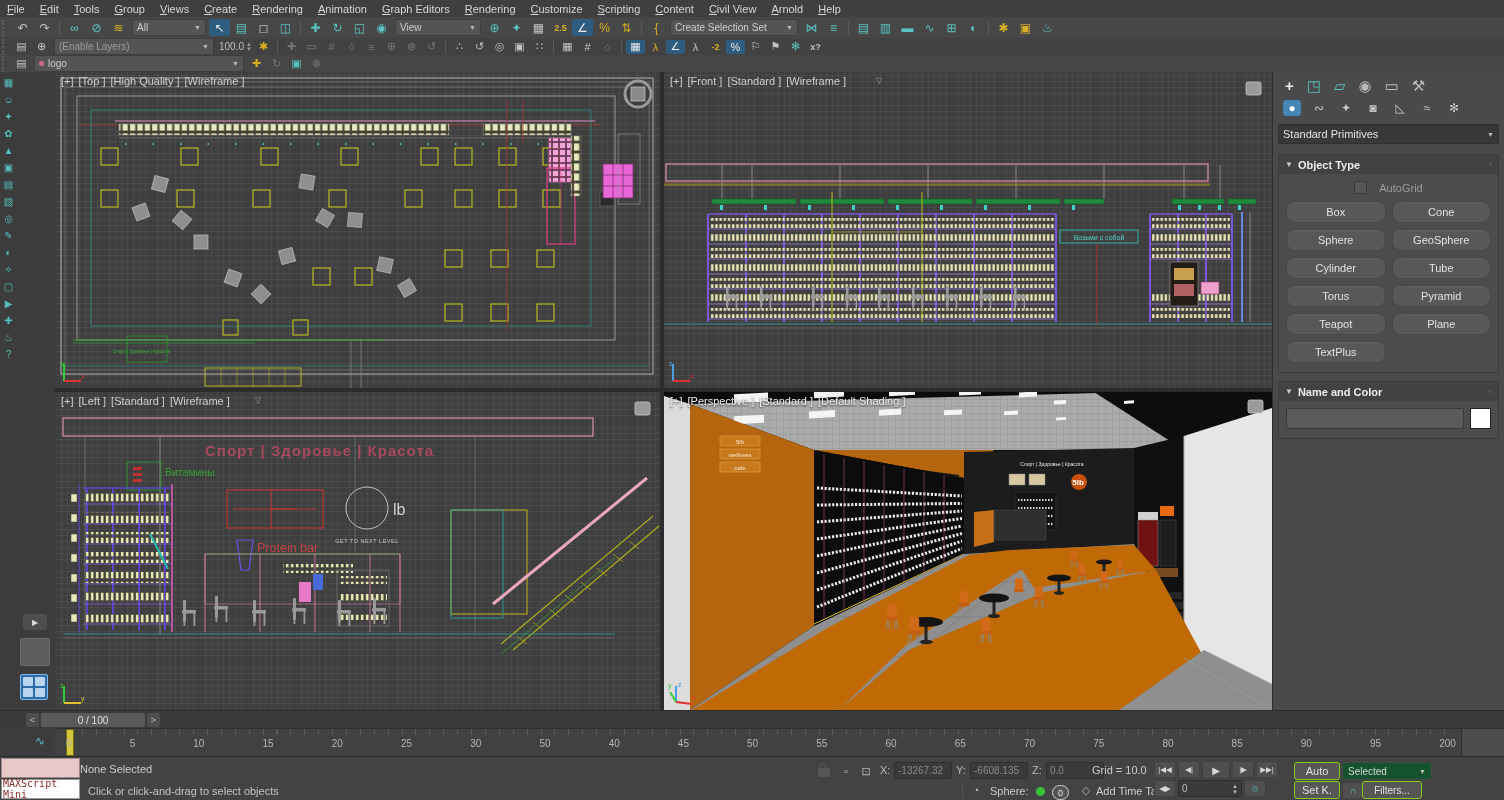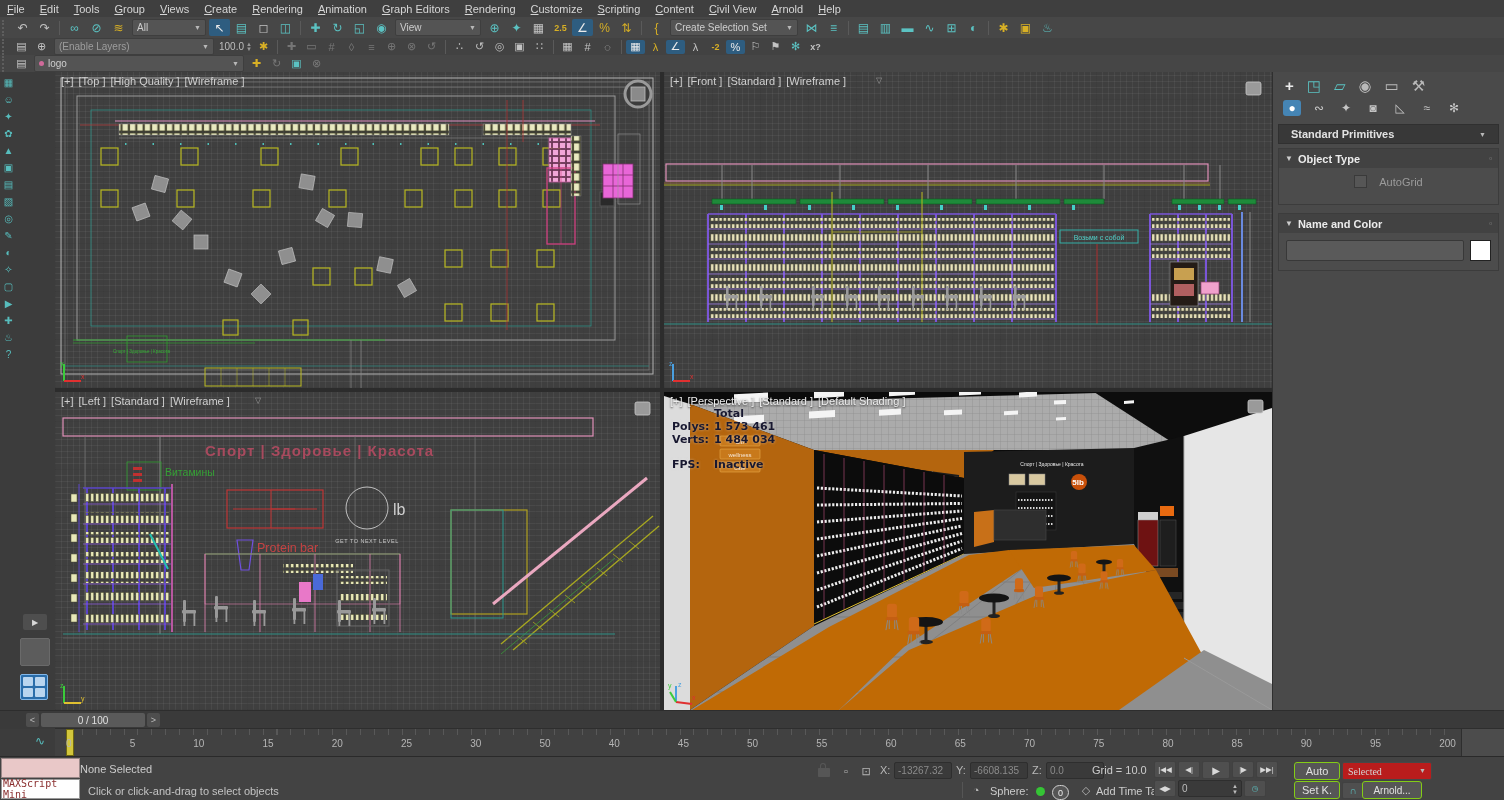--- a/index.html
+++ b/index.html
@@ -70,21 +70,21 @@
   .tripod{position:absolute;left:4px;bottom:2px;z-index:5;}
   
   .cmd{position:absolute;left:1272px;top:72px;width:232px;height:638px;background:#4a4a4a;border-left:1px solid #2f2f2f;box-sizing:border-box;}
   .cmdtabs{display:flex;gap:13px;padding:5px 12px 3px;font-size:15px;color:#b9b9b9;}
   .cmdtabs .ctab{cursor:default;}
   .ctab.white{color:#ececec;font-weight:bold;}
   .ctab.teal{color:#5bc2c2;}
   .cmdsub{display:flex;gap:9px;padding:2px 10px 6px;font-size:12px;color:#c5c5c5;align-items:center;}
   .csub{width:18px;height:16px;display:flex;align-items:center;justify-content:center;border-radius:3px;}
   .csub.active{background:#4585b5;color:#fff;}
-  .cmdcat{margin:2px 5px 4px;height:18px;background:#383838;border:1px solid #303030;display:flex;align-items:center;padding:0 12px;font-size:11px;color:#e2e2e2;font-weight:bold;}
+  .cmdcat{margin:2px 5px 10px;height:18px;background:#383838;border:1px solid #303030;display:flex;align-items:center;padding:0 4px;font-size:11px;color:#e2e2e2;}
   .rollout{margin:0 5px 8px;border:1px solid #3c3c3c;background:#4c4c4c;}
   .rhead{height:19px;background:#424242;display:flex;align-items:center;padding:0 6px;font-size:11px;font-weight:bold;color:#ececec;gap:5px;}
   .rhead .exp{font-size:8px;color:#cccccc;}
   .rhead .pin{margin-left:auto;font-size:8px;color:#8a8a8a;}
   .rbody{padding:7px 7px 9px;}
   .agrow{display:flex;justify-content:center;align-items:center;gap:12px;font-size:11px;color:#9b9b9b;margin-bottom:7px;}
   .chk{width:11px;height:11px;background:#565656;border:1px solid #3a3a3a;}
   .primgrid{display:grid;grid-template-columns:1fr 1fr;gap:6px;}
   .pbtn{height:20px;background:#585858;border:1px solid #474747;border-radius:9px;color:#e2e2e2;font-size:11px;display:flex;align-items:center;justify-content:center;box-shadow:inset 0 1px 0 rgba(255,255,255,.06);}
   .ncrow{display:flex;gap:6px;align-items:center;}
@@ -114,21 +114,21 @@
   .coordlab{position:absolute;top:7px;color:#b8b8b8;}
   .coordfield{position:absolute;top:5px;width:50px;height:15px;background:#3a3a3a;border:1px solid #2e2e2e;border-radius:2px;color:#8b8b8b;font-size:10px;display:flex;align-items:center;padding:0 3px;}
   .gridtext{position:absolute;left:1092px;top:7px;}
   .sbsep{position:absolute;width:1px;height:16px;background:#555;}
   .endot{width:9px;height:9px;border-radius:50%;background:#35c435;}
   .enpill{width:15px;height:13px;border:1.5px solid #cfcfcf;border-radius:8px;background:#555;color:#ececec;font-size:9px;display:flex;align-items:center;justify-content:center;}
   .pbbtn{height:15px;min-width:18px;background:#4f4f4f;border:1px solid #414141;border-radius:2px;color:#d8d8d8;font-size:7.5px;display:flex;align-items:center;justify-content:center;padding:0 1px;}
   .pbbig{min-width:24px;height:16px;font-size:10px;}
   .framefield{width:56px;height:15px;background:#3a3a3a;border:1px solid #2e2e2e;border-radius:2px;color:#bdbdbd;font-size:10px;display:flex;align-items:center;padding:0 3px;}
   .sbtn{height:16px;background:#565656;border:1px solid #84cc16;border-radius:3px;color:#e0e0e0;font-size:11px;display:flex;align-items:center;justify-content:center;}
-  .sdrop{height:16px;background:#b91c1c;border:1px solid #474747;border-radius:2px;color:#d5d5d5;font-size:10px;display:flex;align-items:center;padding:0 5px;font-family:Liberation Serif, serif;}
+  .sdrop{height:16px;background:#14532d;border:1px solid #474747;border-radius:2px;color:#d5d5d5;font-size:10px;display:flex;align-items:center;padding:0 5px;}
 </style>
 </head>
 <body>
 
 <div class="app">
 
   <div class="menubar">
     <div class="icons">
 
     <span class="mitem">File</span>
@@ -728,36 +728,20 @@
     </div>
 
     <div class="vp vp-persp">
       <div class="vplabel">
 
       <span>[+]</span>
           <span>[Perspective ]</span>
           <span>[Standard ]</span>
           <span>[Default Shading ]</span>
         </div>
-      <div class="vpstats">
-        <div class="total">Total</div>
-        <div class="srow">
-            <span class="slab">Polys:</span>
-            <span>1 573 461</span>
-          </div>
-        <div class="srow">
-            <span class="slab">Verts:</span>
-            <span>1 484 034</span>
-          </div>
-        <div class="gap"></div>
-        <div class="srow">
-            <span class="slab">FPS:</span>
-            <span>Inactive</span>
-          </div>
-      </div>
       <svg class="scene" viewBox="0 0 608 318" preserveAspectRatio="none">
         <defs>
           <pattern id="p-ceil" width="7" height="7" patternUnits="userSpaceOnUse">
             <rect width="7" height="7" fill="#ababab"></rect>
               <path d="M0 0H7M0 0V7" stroke="#8f8f8f" stroke-width="0.8" fill="none"></path>
           </pattern>
           <g id="p-chair">
             <rect x="-4.5" y="-13" width="9" height="13" rx="2.5" fill="#d06a18"></rect>
             <rect x="-5.5" y="-1" width="11" height="3.4" rx="1.5" fill="#c45f12"></rect>
             <path d="M-4 2 L-5.5 11 M4 2 L5.5 11 M-2.5 2 L-2.5 10 M2.5 2 L2.5 10" stroke="#8a8a8a" stroke-width="0.9" fill="none"></path>
@@ -950,20 +934,34 @@
       <div class="rhead">
         <span class="exp">▼</span>
         <span>Object Type</span>
         <span class="pin">▫</span>
       </div>
       <div class="rbody">
         <div class="agrow">
           <span class="chk"></span>
           <span>AutoGrid</span>
         </div>
+        <div class="primgrid">
+
+        <div class="pbtn">Box</div>
+            <div class="pbtn">Cone</div>
+            <div class="pbtn">Sphere</div>
+            <div class="pbtn">GeoSphere</div>
+            <div class="pbtn">Cylinder</div>
+            <div class="pbtn">Tube</div>
+            <div class="pbtn">Torus</div>
+            <div class="pbtn">Pyramid</div>
+            <div class="pbtn">Teapot</div>
+            <div class="pbtn">Plane</div>
+            <div class="pbtn">TextPlus</div>
+          </div>
       </div>
     </div>
     <div class="rollout">
       <div class="rhead">
         <span class="exp">▼</span>
         <span>Name and Color</span>
         <span class="pin">▫</span>
       </div>
       <div class="rbody">
         <div class="ncrow">
@@ -1062,17 +1060,17 @@
       <div class="pbbtn" style="color:#5bc2c2">◷</div>
     </div>
 
     <div class="sbtn abs" style="left:1294px;top:5px;width:44px">Auto</div>
     <div class="sdrop abs" style="left:1342px;top:5px;width:78px">
         <span>Selected</span>
         <span class="arr">▼</span>
       </div>
     <div class="sbtn abs" style="left:1294px;top:24px;width:44px">Set K.</div>
     <div class="pbbtn abs" style="left:1342px;top:25px;width:16px;color:#5bc2c2;font-size:10px">∩</div>
-    <div class="sbtn abs" style="left:1362px;top:24px;width:58px;font-size:10px">Arnold...</div>
+    <div class="sbtn abs" style="left:1362px;top:24px;width:58px;font-size:10px">Filters...</div>
 
   </div>
 
 </div>
 
 </body></html>

